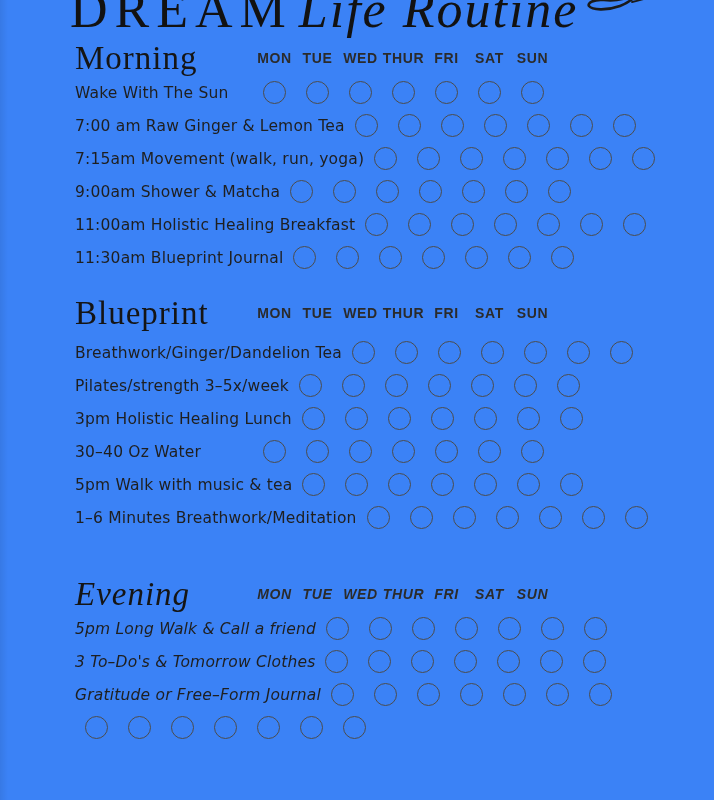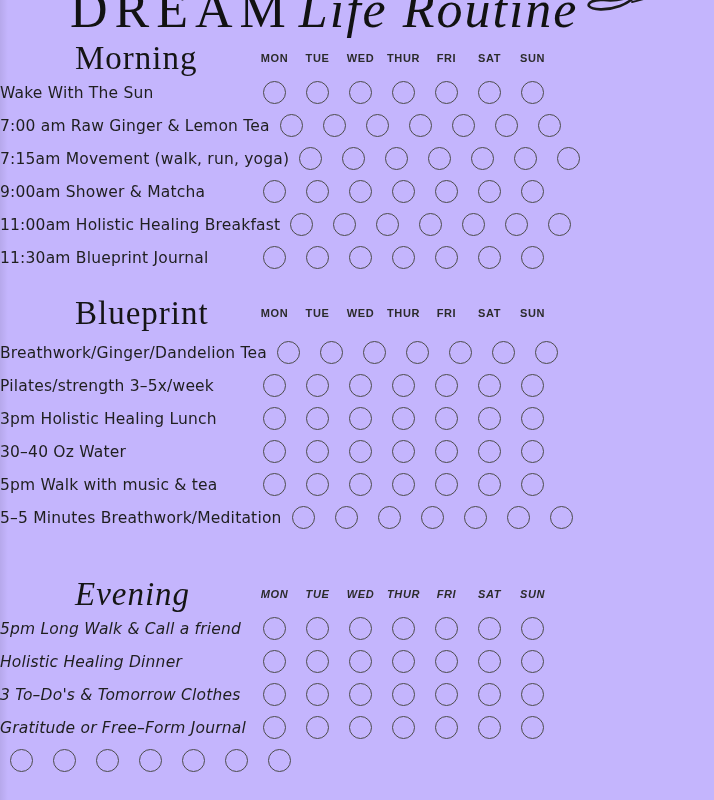--- a/index.html
+++ b/index.html
@@ -1,19 +1,19 @@
 <!DOCTYPE html>
 <html><head>
 <meta charset="utf-8">
 <style>
   html,body{margin:0;padding:0;}
   .page{
     position:relative;
     width:714px;height:800px;
-    background:#c4b5fd;
+    background:#3b82f6;
     overflow:hidden;
     font-family:"DejaVu Sans", sans-serif;
     color:#1c1c1c;
   }
   
   .page::before{
     content:"";position:absolute;left:0;top:0;width:8px;height:100%;
     background:linear-gradient(to right, rgba(0,0,0,0.07), rgba(0,0,0,0));
     pointer-events:none;
   }
@@ -49,25 +49,26 @@
   .day-grid{
     display:grid;
     grid-template-columns:repeat(7,43px);
     width:301px;
     margin-right:78px;
     flex:none;
   }
   .day-label{
     text-align:center;
     font-family:"Liberation Sans", sans-serif;
-    font-size:11px;font-weight:700;letter-spacing:0.6px;color:#2b2b2b;
+    font-size:14px;font-weight:700;letter-spacing:0.6px;color:#2b2b2b;
   }
 
   .task-row{
     display:flex;align-items:center;height:33px;
+    padding-left:75px;
   }
   .task-label{
     flex:1;
     font-size:15.5px;letter-spacing:0.2px;color:#1f1f1f;
     white-space:nowrap;overflow:visible;
   }
   .circle-cell{display:flex;justify-content:center;align-items:center;}
   .checkbox-circle{
     width:21px;height:21px;border-radius:50%;
     border:1.6px solid #4c4c4c;
@@ -412,21 +413,21 @@
               <div class="circle-cell">
                 <div class="checkbox-circle"></div>
               </div>
               <div class="circle-cell">
                 <div class="checkbox-circle"></div>
               </div>
             </div>
   </div>
 
   <div class="task-row">
-    <span class="task-label">5–5 Minutes Breathwork/Meditation</span>
+    <span class="task-label">1–6 Minutes Breathwork/Meditation</span>
     <div class="day-grid circles">
               <div class="circle-cell">
                 <div class="checkbox-circle"></div>
               </div>
               <div class="circle-cell">
                 <div class="checkbox-circle"></div>
               </div>
               <div class="circle-cell">
                 <div class="checkbox-circle"></div>
               </div>
@@ -482,46 +483,20 @@
               <div class="circle-cell">
                 <div class="checkbox-circle"></div>
               </div>
               <div class="circle-cell">
                 <div class="checkbox-circle"></div>
               </div>
             </div>
   </div>
 
 
-  <div class="task-row">
-    <span class="task-label">Holistic Healing Dinner</span>
-    <div class="day-grid circles">
-              <div class="circle-cell">
-                <div class="checkbox-circle"></div>
-              </div>
-              <div class="circle-cell">
-                <div class="checkbox-circle"></div>
-              </div>
-              <div class="circle-cell">
-                <div class="checkbox-circle"></div>
-              </div>
-              <div class="circle-cell">
-                <div class="checkbox-circle"></div>
-              </div>
-              <div class="circle-cell">
-                <div class="checkbox-circle"></div>
-              </div>
-              <div class="circle-cell">
-                <div class="checkbox-circle"></div>
-              </div>
-              <div class="circle-cell">
-                <div class="checkbox-circle"></div>
-              </div>
-            </div>
-  </div>
 
   <div class="task-row">
     <span class="task-label">3 To–Do's &amp; Tomorrow Clothes</span>
     <div class="day-grid circles">
               <div class="circle-cell">
                 <div class="checkbox-circle"></div>
               </div>
               <div class="circle-cell">
                 <div class="checkbox-circle"></div>
               </div>

